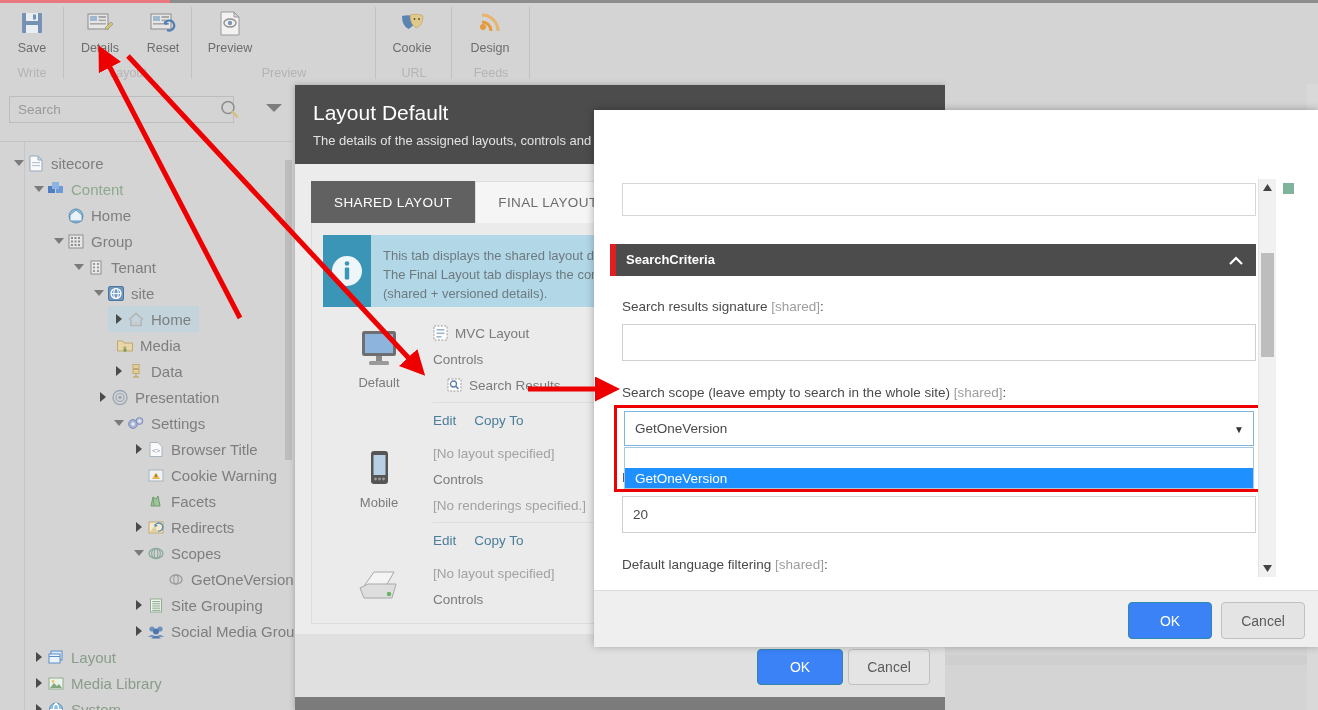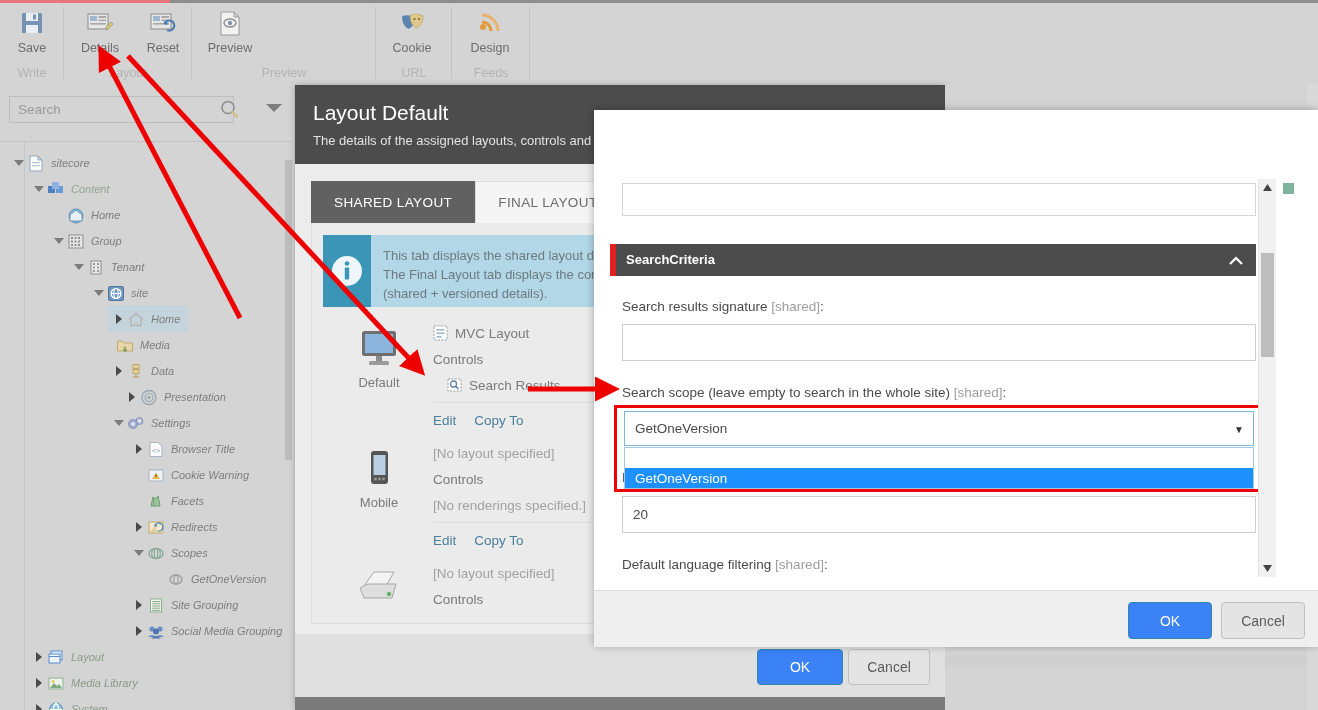--- a/index.html
+++ b/index.html
@@ -32,21 +32,21 @@
   #magn{position:absolute;left:218px;top:98px;width:24px;height:24px;}
   #srchcaret{position:absolute;left:266px;top:104px;width:0;height:0;border-left:8px solid transparent;
     border-right:8px solid transparent;border-top:8px solid #7d7d7d;}
   #treesep{position:absolute;left:0;top:141px;width:292px;height:1px;background:#c3c3c3;}
   #treeleftline{position:absolute;left:24px;top:142px;width:1px;height:568px;background:#c6c6c6;}
   #treescroll{position:absolute;left:285px;top:160px;width:7px;height:300px;background:#bdbdbd;}
   #tree{position:absolute;left:0;top:150px;width:292px;height:560px;}
   .tnode{position:absolute;height:26px;display:flex;align-items:center;white-space:nowrap;}
   .tnode .tw{width:14px;height:26px;display:flex;align-items:center;justify-content:center;}
   .tnode .tico{width:20px;height:20px;margin-right:5px;display:flex;align-items:center;justify-content:center;}
-  .tnode .tlbl{font-size:11px;color:#7e7e7e;font-style:italic;}
+  .tnode .tlbl{font-size:15px;color:#7e7e7e;}
   .tnode.sel{background:#c4d4dc;}
   .tw-c{width:0;height:0;border-left:5px solid transparent;border-right:5px solid transparent;border-top:6px solid #7b7b7b;}
   .tw-e{width:0;height:0;border-top:5px solid transparent;border-bottom:5px solid transparent;border-left:6px solid #4a4a4a;}
 
   
   #layoutdlg{position:absolute;left:295px;top:85px;width:650px;height:625px;background:#e8e8e8;
      box-shadow:0 0 6px rgba(0,0,0,.25);}
   #ld-head{position:absolute;left:0;top:0;width:650px;height:79px;background:#4c4c4c;}
   #ld-title{position:absolute;left:18px;top:16px;font-size:21px;color:#ffffff;font-weight:400;}
   #ld-sub{position:absolute;left:18px;top:48px;font-size:13px;color:#e2e2e2;white-space:nowrap;}
@@ -372,21 +372,21 @@
       <span class="tico">
         <svg width="18" height="17" viewBox="0 0 18 17">
           <rect x="6" y="1.5" width="6" height="4" fill="#e6cf96" stroke="#bfa96d"></rect>
           <rect x="6" y="6.5" width="6" height="4" fill="#e6cf96" stroke="#bfa96d"></rect>
           <line x1="9" y1="10.5" x2="9" y2="14" stroke="#bfa96d" stroke-width="1.2"></line>
           <line x1="6" y1="14" x2="12" y2="14" stroke="#bfa96d" stroke-width="1.4"></line>
         </svg>
       </span>
       <span class="tlbl">Data</span>
     </div>
-    <div class="tnode" style="left: 121px; top: 234px; padding-left: 4px; padding-right: 8px;">
+    <div class="tnode" style="left: 92px; top: 234px; padding-left: 4px; padding-right: 8px;">
       <span class="tw">
         <span class="tw-e"></span>
       </span>
       <span class="tico">
         <svg width="18" height="17" viewBox="0 0 18 17">
           <circle cx="9" cy="8.5" r="7" fill="none" stroke="#9aa8b5" stroke-width="1.4"></circle>
           <circle cx="9" cy="8.5" r="4" fill="none" stroke="#9aa8b5" stroke-width="1.2"></circle>
           <circle cx="9" cy="8.5" r="1.7" fill="#9aa8b5"></circle>
         </svg>
       </span>

